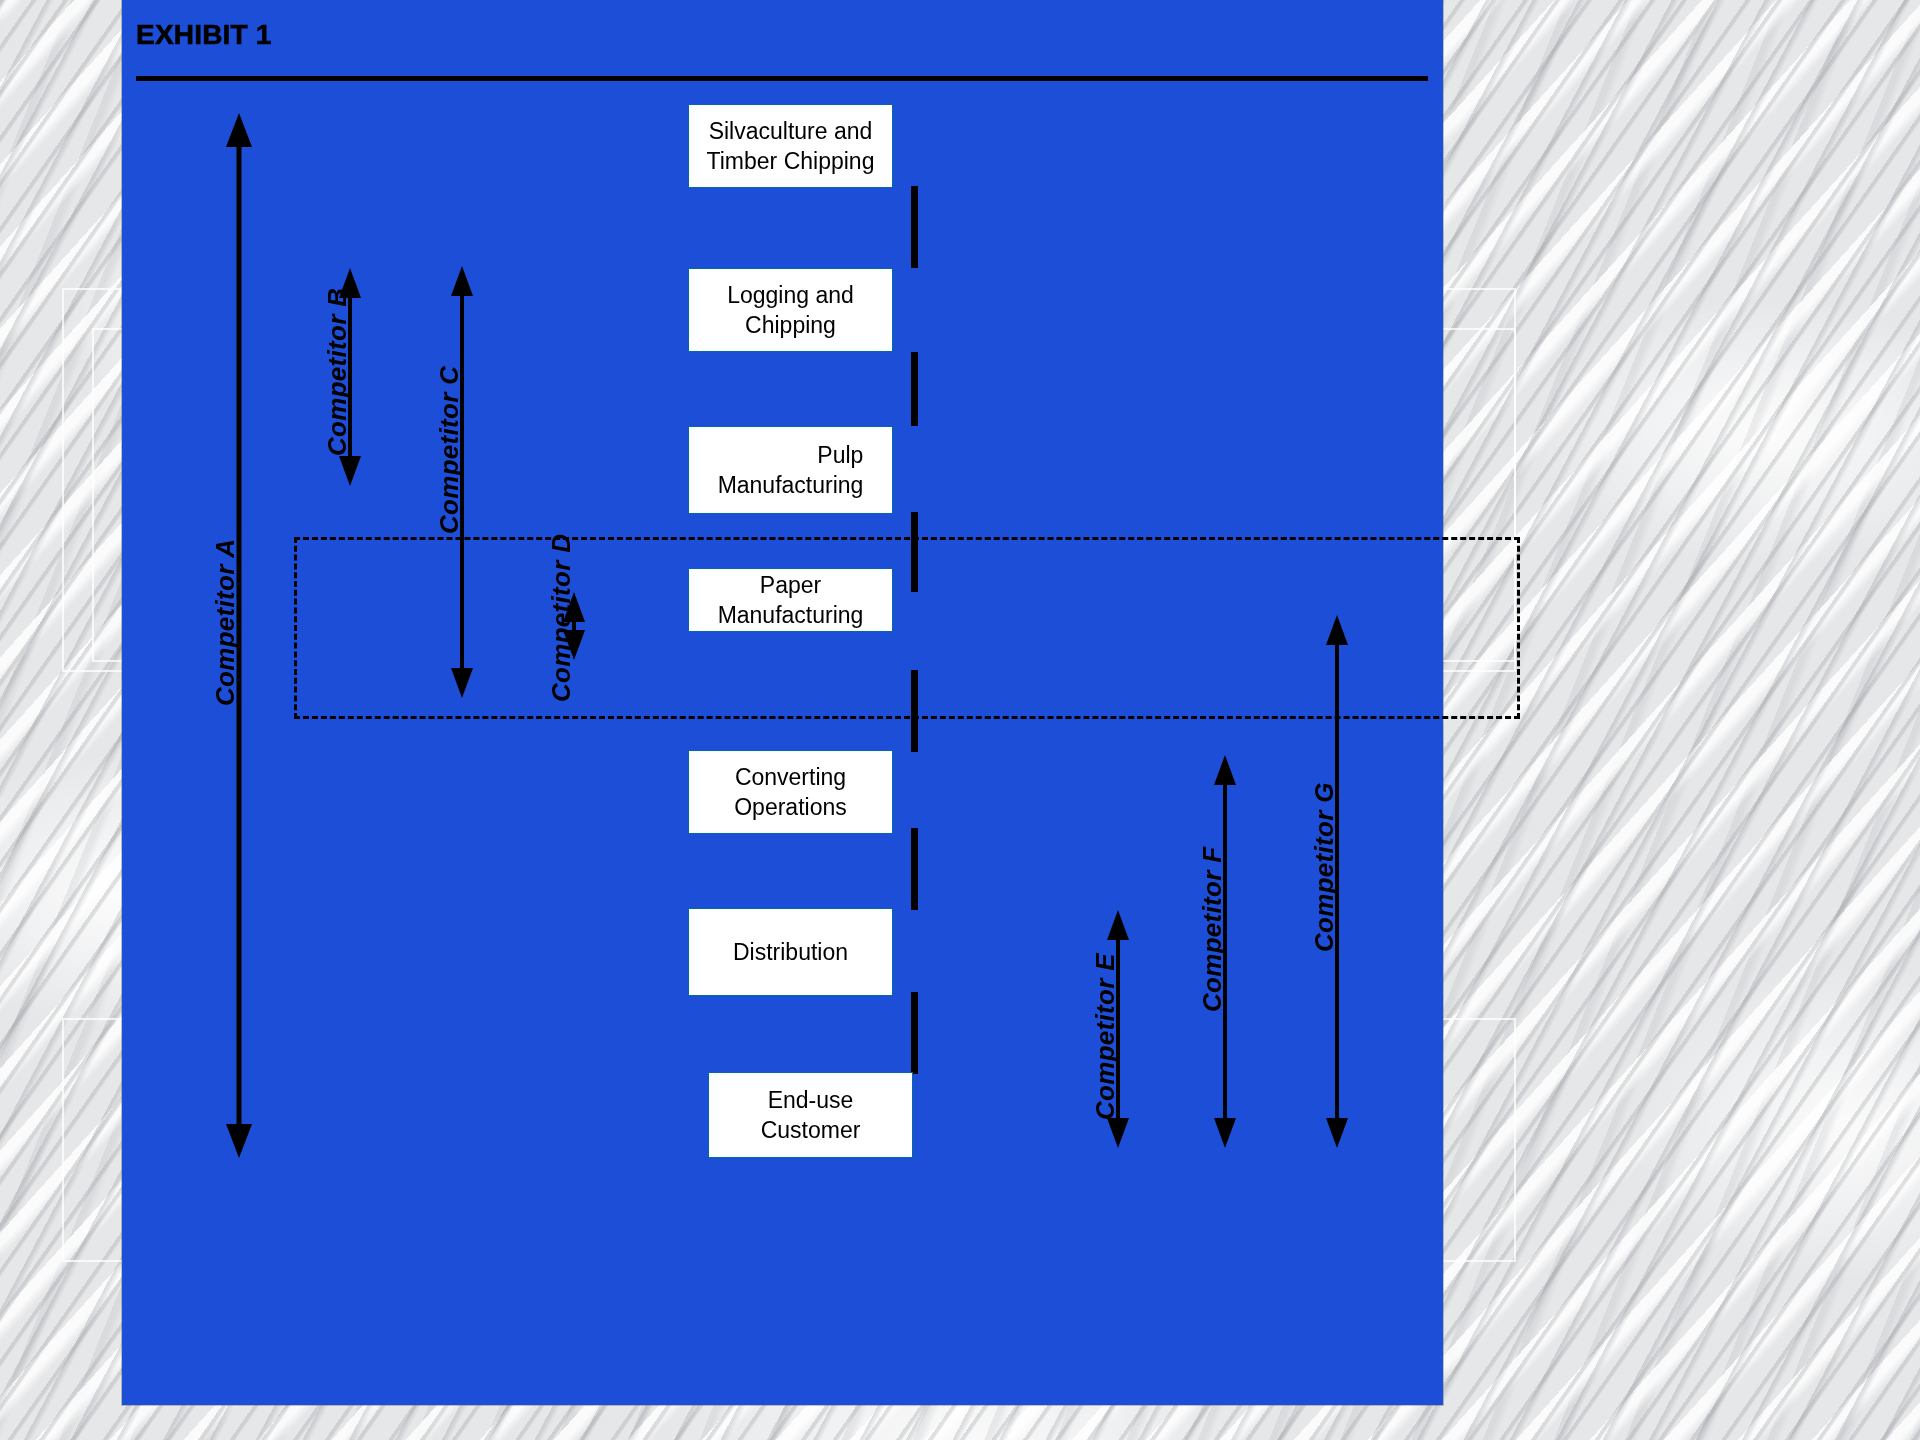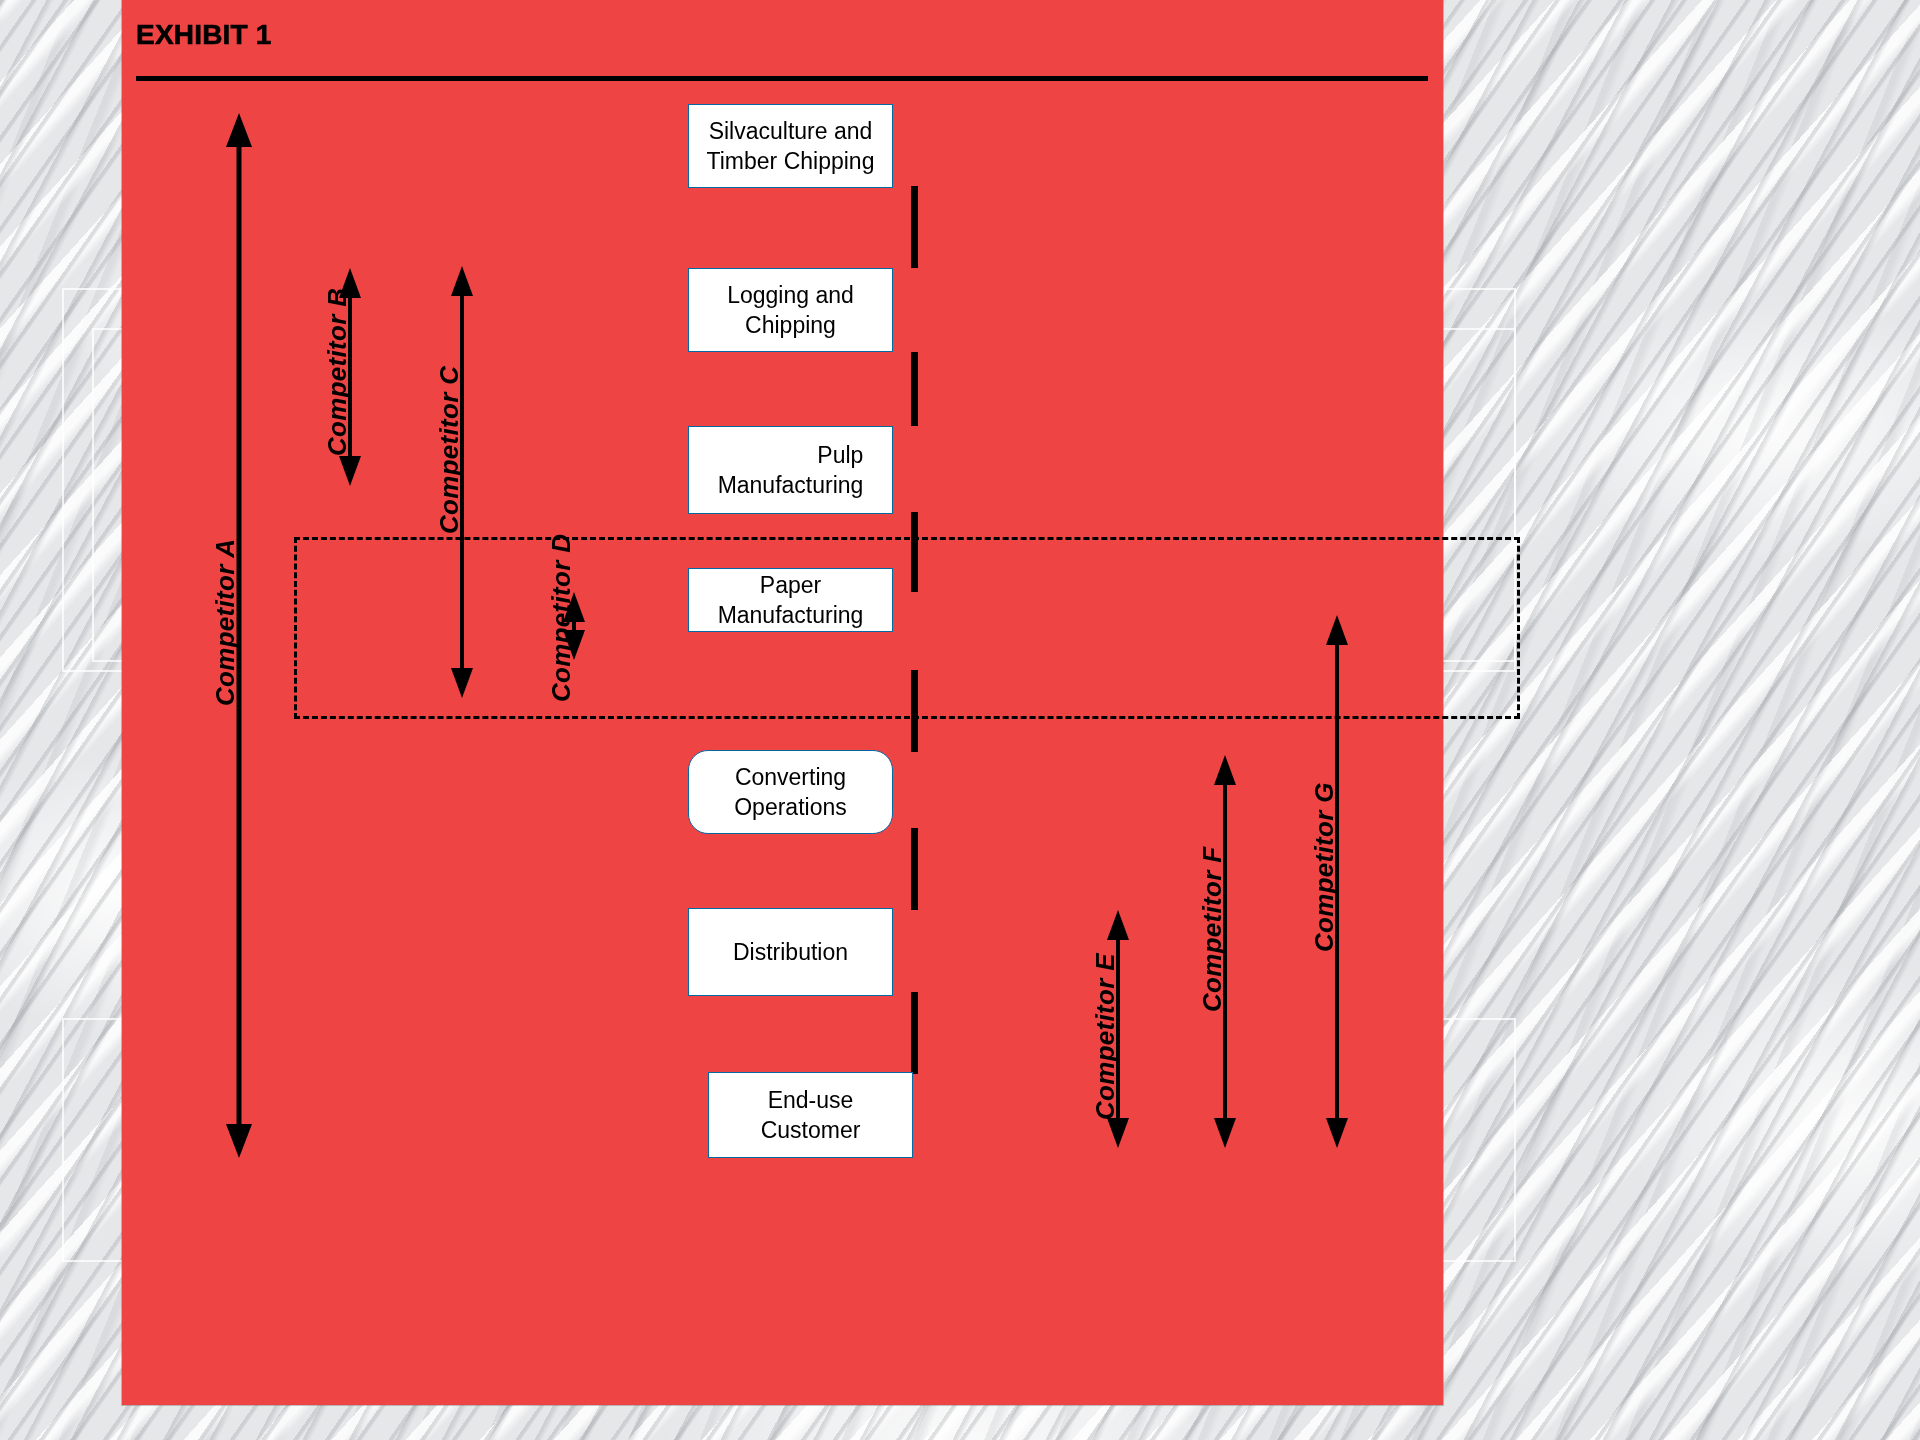--- a/index.html
+++ b/index.html
@@ -22,21 +22,21 @@
       radial-gradient(ellipse 340px 190px at 92% 30%, rgba(255,255,255,.9), rgba(255,255,255,0) 70%),
       radial-gradient(ellipse 300px 220px at 96% 78%, rgba(255,255,255,.85), rgba(255,255,255,0) 72%),
       radial-gradient(ellipse 420px 240px at 50% 100%, rgba(255,255,255,.8), rgba(255,255,255,0) 72%);
     filter:blur(.4px);
   }
   
   .ghost{position:absolute;border:2px solid rgba(255,255,255,.75);}
   
   #page{
     position:absolute;left:122px;top:0px;width:1321px;height:1405px;
-    background:#ef4444;
+    background:#1d4ed8;
     box-shadow:0 0 0 1px rgba(90,90,90,.35);
   }
   
   #title{position:absolute;left:14px;top:18px;width:1300px;}
   .tline{
     font-weight:bold;font-size:28px;line-height:34px;color:#000;
     letter-spacing:.2px;
     -webkit-text-stroke:.6px #000;
   }
   #title-rule{position:absolute;left:14px;top:76px;width:1292px;height:5px;background:#000;}
@@ -121,21 +121,21 @@
     </div>
   </div>
 
   <div class="chain-box" style="left:566px;top:568px;width:205px;height:64px;">
     <div>
       <div>Paper</div>
       <div>Manufacturing</div>
     </div>
   </div>
 
-  <div class="chain-box" style="left:566px;top:750px;width:205px;height:84px;border-radius:20px;">
+  <div class="chain-box" style="left:566px;top:750px;width:205px;height:84px;">
     <div>
       <div>Converting</div>
       <div>Operations</div>
     </div>
   </div>
 
   <div class="chain-box" style="left:566px;top:908px;width:205px;height:88px;">
     <div>
       <div>Distribution</div>
     </div>

